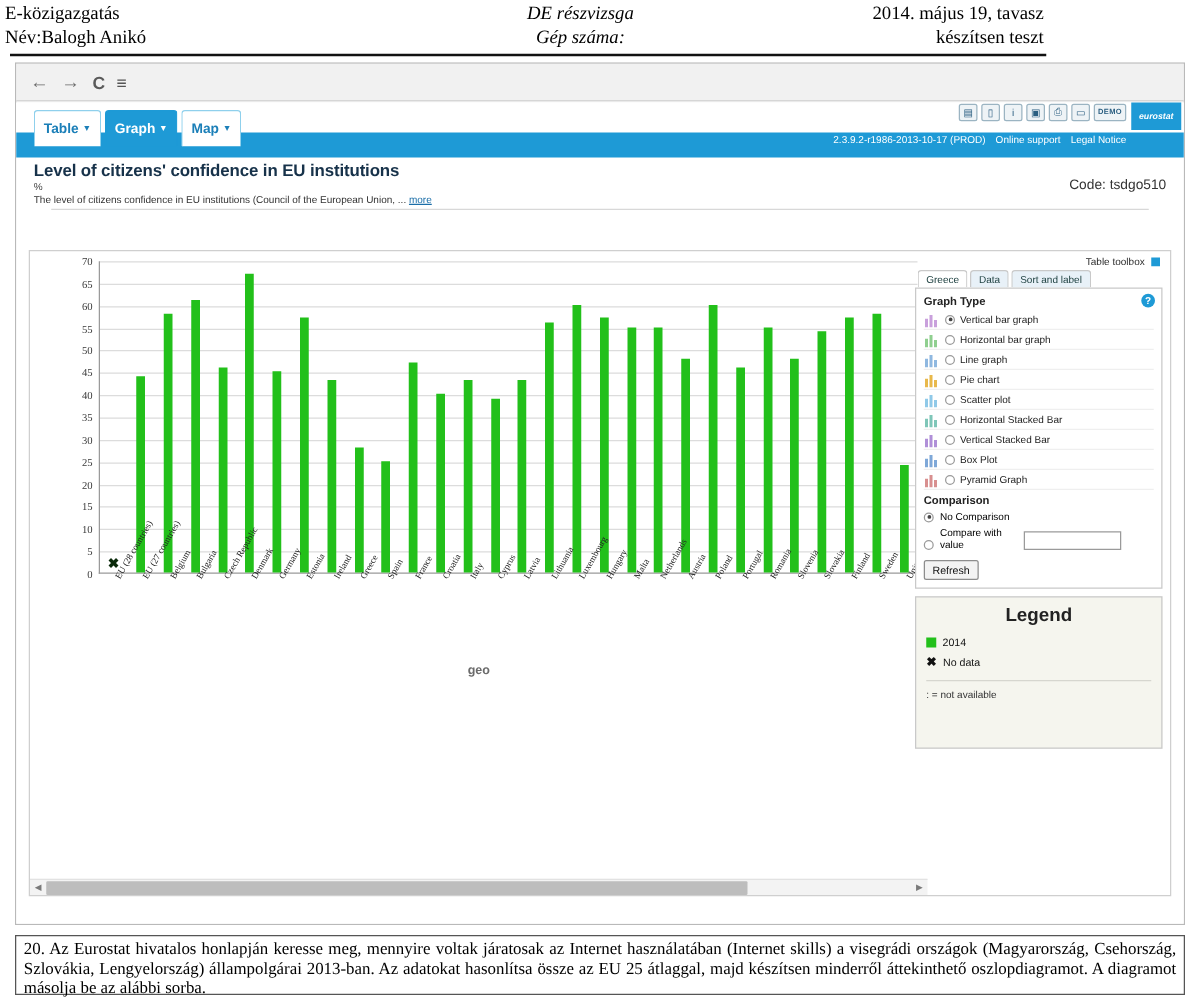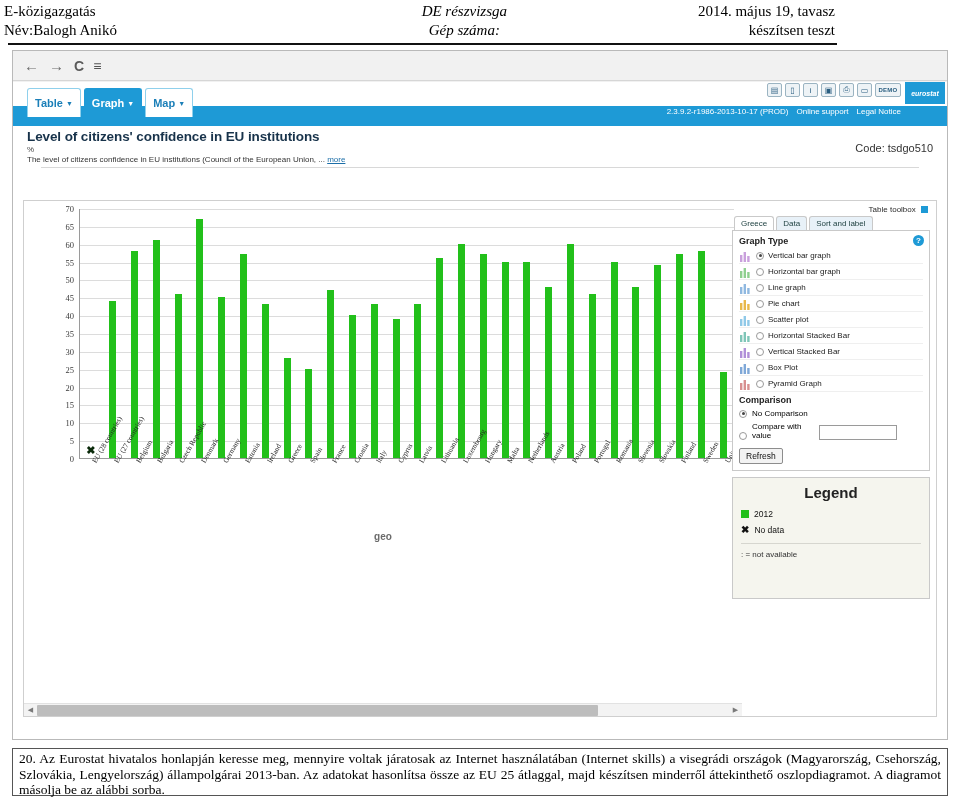--- a/index.html
+++ b/index.html
@@ -617,21 +617,21 @@
               <input id="cmp-input" value="" style="">
             </div>
             <div id="refresh-btn">Refresh</div>
           </div>
         </div>
 
         <div id="legend-panel">
           <div id="legend-title">Legend</div>
           <div class="lg-row">
             <span class="lg-swatch"></span>
-            <span>2012</span>
+            <span>2014</span>
           </div>
           <div class="lg-row">
             <span class="lg-x">✖</span>
             <span>No data</span>
           </div>
           <div id="legend-rule"></div>
           <div id="legend-note">: = not available</div>
         </div>
       </div>
     </div>

